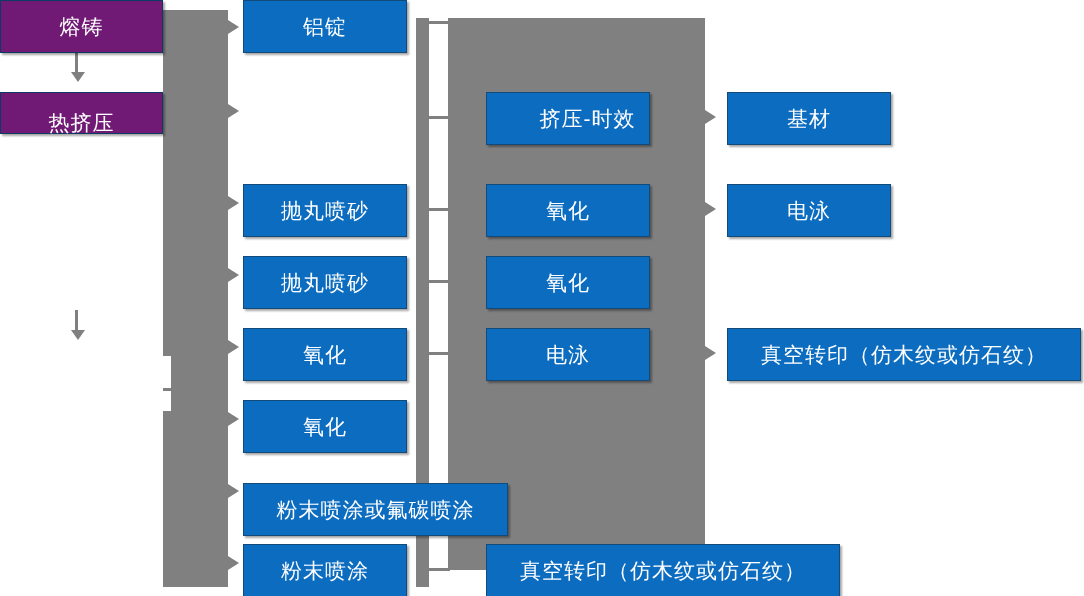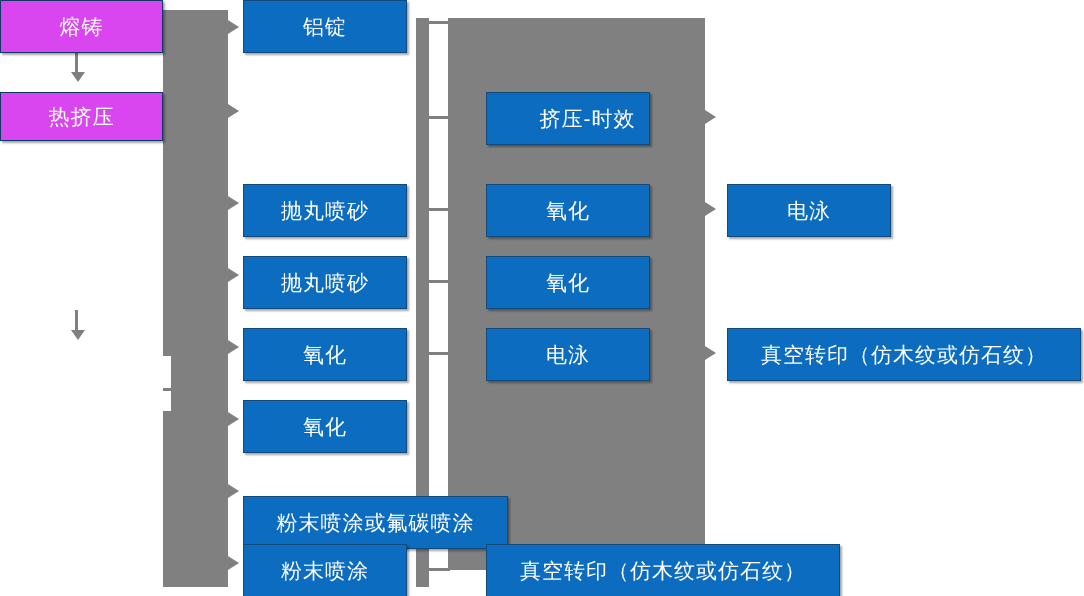--- a/index.html
+++ b/index.html
@@ -46,21 +46,21 @@
     align-items:center;
     justify-content:center;
     color:#ffffff;
     border:1px solid #17375e;
     box-shadow:2px 2px 2px rgba(0,0,0,0.35);
     font-size:21px;
     line-height:1;
     letter-spacing:1px;
     white-space:nowrap;
   }
-  .box.dark{background:#d946ef;border-color:#0b3a63;}
+  .box.dark{background:#701a75;border-color:#0b3a63;}
   .box.blue{background:#0b6cc0;border-color:#124a7a;}
   .box .cap{pointer-events:none;}
 </style>
 </head>
 <body>
 
 <div id="canvas">
 
   <div class="gray" style="left:163px;top:10px;width:65px;height:577px;"></div>
 
@@ -95,40 +95,40 @@
 
   <div class="gray" style="left:448px;top:18px;width:257px;height:552px;"></div>
 
   <div class="arrow-r" style="left:705px;top:110px;"></div>
   <div class="arrow-r" style="left:705px;top:202px;"></div>
   <div class="arrow-r" style="left:705px;top:346px;"></div>
 
   <div class="box dark" style="left:0px;top:0px;width:163px;height:53px;">
     <span class="cap">熔铸</span>
   </div>
-  <div class="box dark" style="left:0px;top:92px;width:163px;height:49px;">
+  <div class="box dark" style="left:0px;top:92px;width:163px;height:42px;align-items:flex-end;">
     <span class="cap">热挤压</span>
   </div>
 
   <div class="box blue" style="left:243px;top:0px;width:164px;height:53px;">
     <span class="cap">铝锭</span>
   </div>
   <div class="box blue" style="left:243px;top:184px;width:164px;height:53px;">
     <span class="cap">抛丸喷砂</span>
   </div>
   <div class="box blue" style="left:243px;top:256px;width:164px;height:53px;">
     <span class="cap">抛丸喷砂</span>
   </div>
   <div class="box blue" style="left:243px;top:328px;width:164px;height:53px;">
     <span class="cap">氧化</span>
   </div>
   <div class="box blue" style="left:243px;top:400px;width:164px;height:53px;">
     <span class="cap">氧化</span>
   </div>
-  <div class="box blue" style="left:243px;top:496px;width:265px;height:53px;">
+  <div class="box blue" style="left:243px;top:483px;width:265px;height:53px;">
     <span class="cap">粉末喷涂或氟碳喷涂</span>
   </div>
   <div class="box blue" style="left:243px;top:544px;width:164px;height:53px;">
     <span class="cap">粉末喷涂</span>
   </div>
 
   <div class="box blue" style="left:486px;top:92px;width:164px;height:53px;padding-left:39px;">
     <span class="cap">挤压-时效</span>
   </div>
   <div class="box blue" style="left:486px;top:184px;width:164px;height:53px;">
@@ -137,20 +137,23 @@
   <div class="box blue" style="left:486px;top:256px;width:164px;height:53px;">
     <span class="cap">氧化</span>
   </div>
   <div class="box blue" style="left:486px;top:328px;width:164px;height:53px;">
     <span class="cap">电泳</span>
   </div>
   <div class="box blue" style="left:486px;top:544px;width:354px;height:53px;">
     <span class="cap">真空转印（仿木纹或仿石纹）</span>
   </div>
 
+  <div class="box blue" style="left:727px;top:92px;width:164px;height:53px;">
+    <span class="cap">基材</span>
+  </div>
   <div class="box blue" style="left:727px;top:184px;width:164px;height:53px;">
     <span class="cap">电泳</span>
   </div>
   <div class="box blue" style="left:727px;top:328px;width:354px;height:53px;">
     <span class="cap">真空转印（仿木纹或仿石纹）</span>
   </div>
 
 </div>
 
 </body></html>

